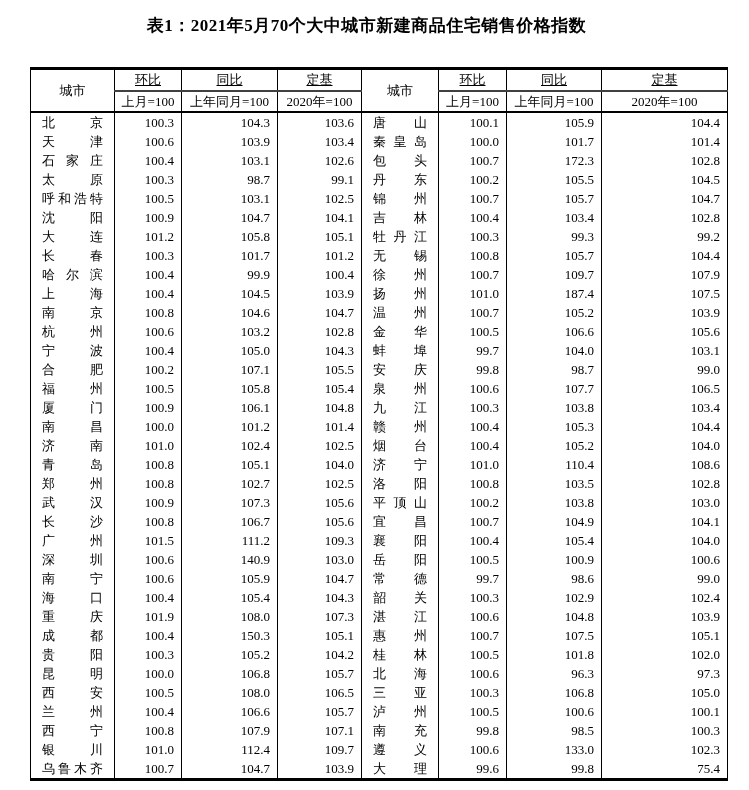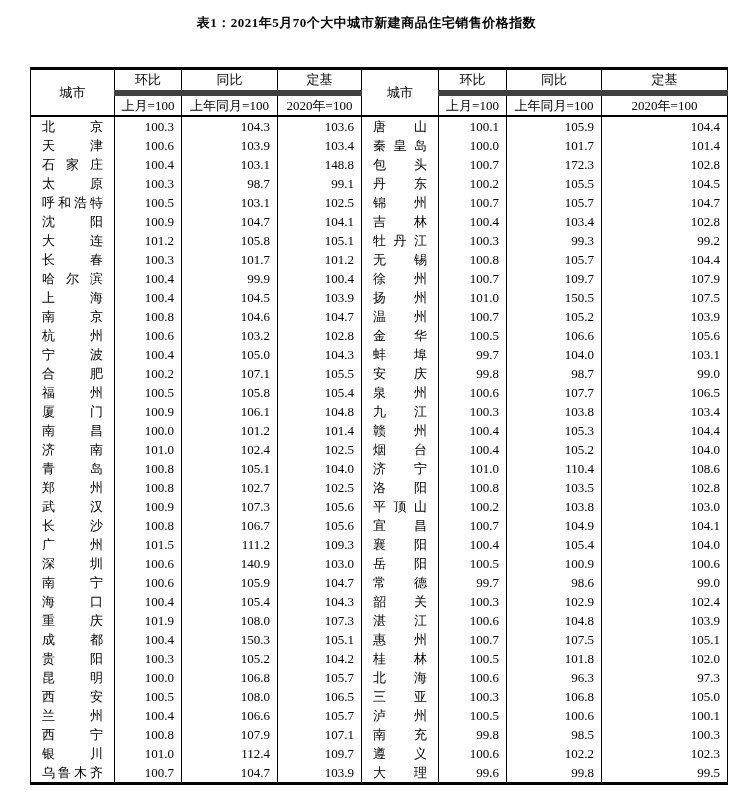--- a/index.html
+++ b/index.html
@@ -8,21 +8,21 @@
     background:#ffffff;
     position:relative;
     font-family:"Liberation Serif","DejaVu Serif",serif;
     color:#000000;
     overflow:hidden;
   }
   .title {
     position:absolute;
     top:14px; left:0; right:16px;
     text-align:center;
-    font-size:13px;
+    font-size:17px;
     font-weight:bold;
     letter-spacing:0.5px;
   }
   table.idx {
     position:absolute;
     left:30px; top:67px;
     width:697px;
     border-collapse:collapse;
     table-layout:fixed;
     border-top:3px solid #000;
@@ -34,21 +34,21 @@
     border-left:1px solid #000;
     border-right:1px solid #000;
     padding:0;
     font-weight:normal;
     font-size:13px;
     white-space:nowrap;
     overflow:hidden;
   }
   .idx thead th { text-align:center; }
   .idx thead tr.h1 th { height:20px; }
-  .idx thead tr.h1 th.metric { border-bottom:6px solid #404040; }
+  .idx thead tr.h1 th.metric { border-bottom:2px solid #404040;text-decoration:underline; }
   .idx thead tr.h2 th { height:19px; }
   .idx thead tr.h2 th, .idx thead th.cityhead { border-bottom:2px solid #000; }
   .idx tbody td { height:19px; }
   .idx td.num { text-align:right; padding-right:7px; }
   .idx td.city { padding:0 11px; }
   .cityspread {
     display:flex;
     justify-content:space-between;
     align-items:center;
   }
@@ -136,21 +136,21 @@
         <tr>
           <td class="city">
             <div class="cityspread">
               <span>石</span>
               <span>家</span>
               <span>庄</span>
             </div>
           </td>
           <td class="num">100.4</td>
           <td class="num">103.1</td>
-          <td class="num">148.8</td>
+          <td class="num">102.6</td>
           <td class="city">
             <div class="cityspread">
               <span>包</span>
               <span>头</span>
             </div>
           </td>
           <td class="num">100.7</td>
           <td class="num">172.3</td>
           <td class="num">102.8</td>
         </tr>
@@ -288,21 +288,21 @@
           <td class="num">100.4</td>
           <td class="num">104.5</td>
           <td class="num">103.9</td>
           <td class="city">
             <div class="cityspread">
               <span>扬</span>
               <span>州</span>
             </div>
           </td>
           <td class="num">101.0</td>
-          <td class="num">150.5</td>
+          <td class="num">187.4</td>
           <td class="num">107.5</td>
         </tr>
         <tr>
           <td class="city">
             <div class="cityspread">
               <span>南</span>
               <span>京</span>
             </div>
           </td>
           <td class="num">100.8</td>
@@ -769,21 +769,21 @@
           <td class="num">101.0</td>
           <td class="num">112.4</td>
           <td class="num">109.7</td>
           <td class="city">
             <div class="cityspread">
               <span>遵</span>
               <span>义</span>
             </div>
           </td>
           <td class="num">100.6</td>
-          <td class="num">102.2</td>
+          <td class="num">133.0</td>
           <td class="num">102.3</td>
         </tr>
         <tr>
           <td class="city">
             <div class="cityspread">
               <span>乌</span>
               <span>鲁</span>
               <span>木</span>
               <span>齐</span>
             </div>
@@ -792,17 +792,17 @@
           <td class="num">104.7</td>
           <td class="num">103.9</td>
           <td class="city">
             <div class="cityspread">
               <span>大</span>
               <span>理</span>
             </div>
           </td>
           <td class="num">99.6</td>
           <td class="num">99.8</td>
-          <td class="num">99.5</td>
+          <td class="num">75.4</td>
         </tr>
       </tbody>
   </table>
 </div>
 
 </body></html>

